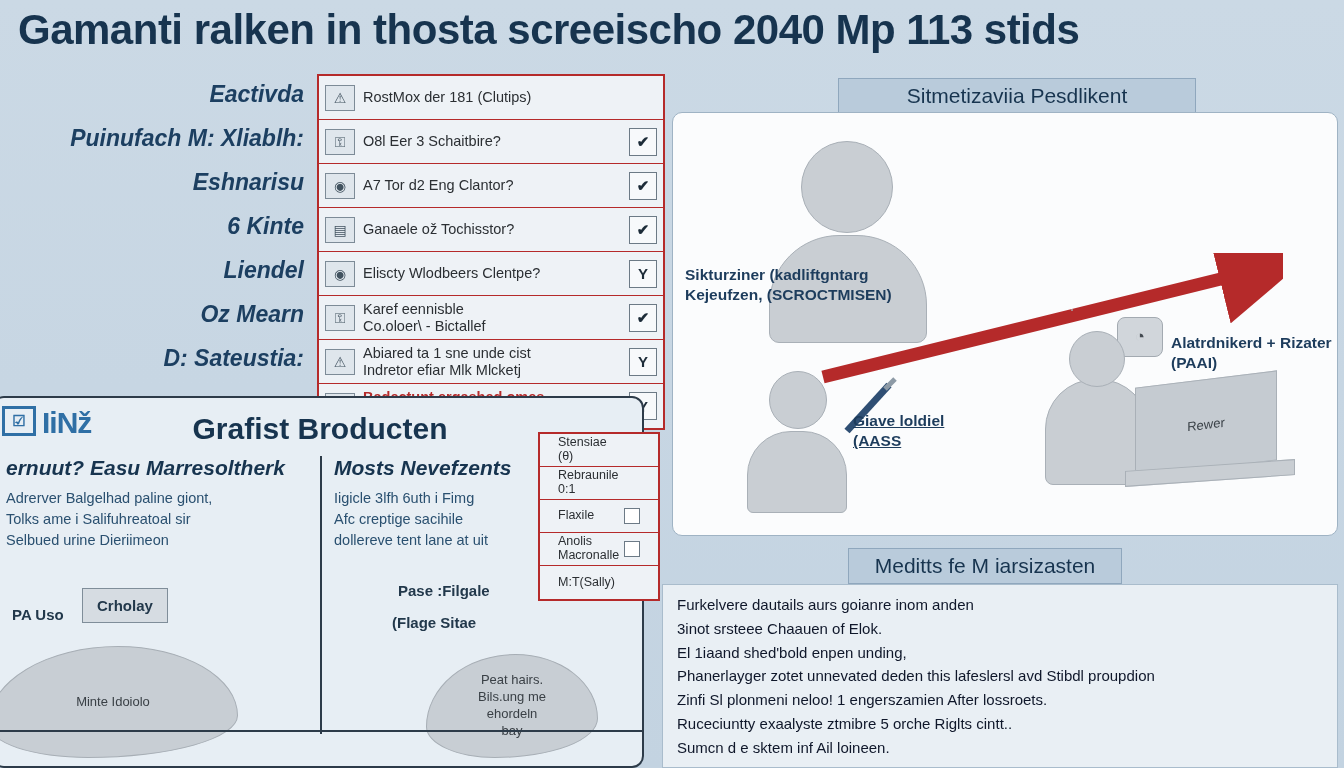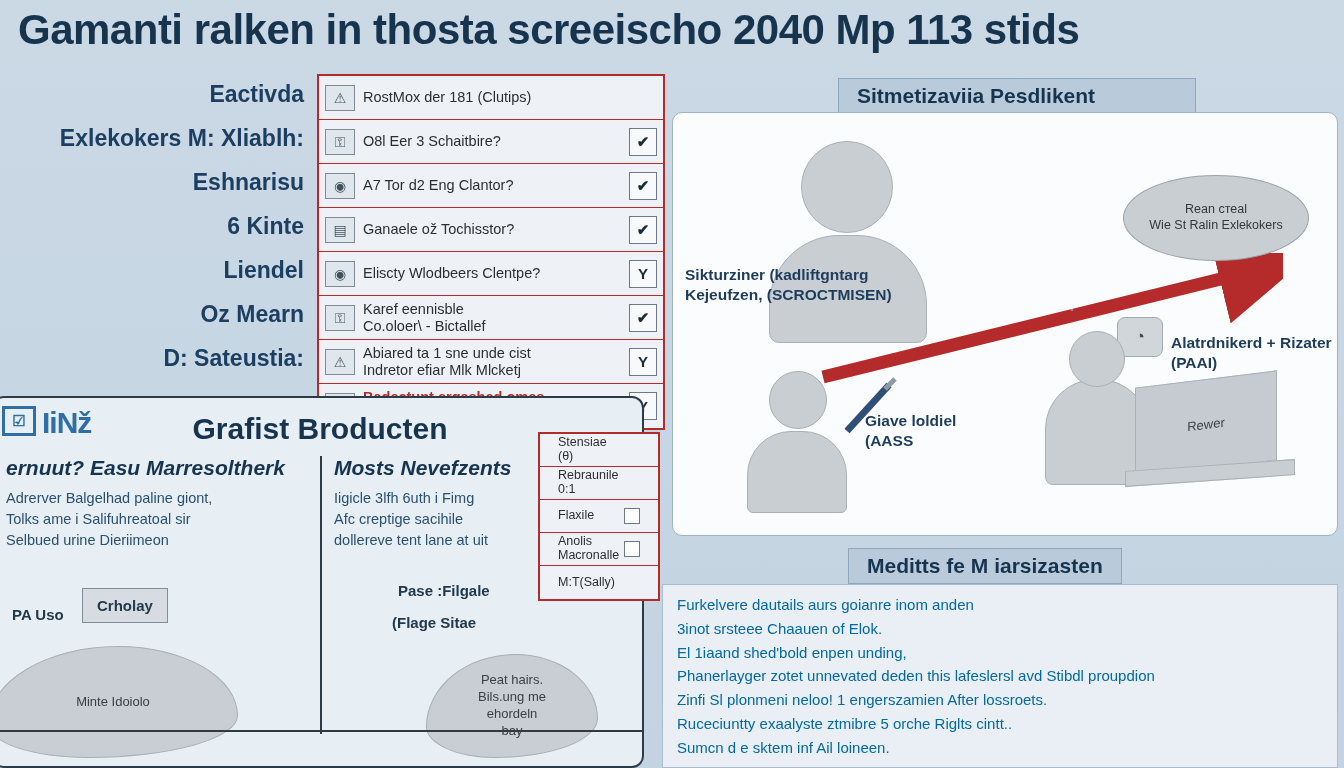--- a/index.html
+++ b/index.html
@@ -29,20 +29,21 @@
     white-space: nowrap;
     overflow: hidden;
   }
 
   
   .left-labels {
     position: absolute;
     left: 0px; top: 72px;
     width: 318px;
     text-align: right;
+    font-style: italic;
   }
   .left-labels .ll {
     font-size: 23px;
     font-weight: bold;
     color: #1c3f61;
     padding-right: 14px;
     height: 44px;
     line-height: 44px;
     white-space: nowrap;
     overflow: hidden;
@@ -95,23 +96,23 @@
     font-weight: bold;
   }
   .check-box.empty { visibility: hidden; }
 
   
   .pill {
     position: absolute;
     background: #b9cbdb;
     border: 1px solid #8fa7bd;
     color: #17344f;
-    font-weight: bold;
+    font-weight: normal;
     font-size: 21px;
-    text-align: left;
+    text-align: center;
     padding: 5px 18px;
     white-space: nowrap;
     overflow: hidden;
   }
   #pill-right-top { left: 838px; top: 78px; width: 358px; }
   #pill-right-mid { left: 848px; top: 548px; width: 274px; }
   #pill-bottom-left { left: 180px; top: 730px; width: 300px; }
 
   
   .diagram {
@@ -182,21 +183,21 @@
     position: absolute;
     left: 662px; top: 584px;
     width: 676px; height: 184px;
     background: #e9eff4;
     border: 1px solid #a9bccc;
     padding: 10px 14px;
   }
   .notes p {
     margin: 0 0 4px 0;
     font-size: 15px;
-    color: #0369a1;
+    color: #0f172a;
     line-height: 1.32;
     white-space: nowrap;
     overflow: hidden;
   }
 
   
   .card {
     position: absolute;
     left: -8px; top: 396px;
     width: 652px; height: 372px;
@@ -298,21 +299,21 @@
 </style>
 </head>
 <body>
 
 <div class="page">
 
   <div class="title">Gamanti ralken in thosta screeischo 2040 Mp 113 stids</div>
 
   <div class="left-labels">
     <div class="ll">Eactivda</div>
-    <div class="ll">Exlekokers M: Xliablh:</div>
+    <div class="ll">Puinufach M: Xliablh:</div>
     <div class="ll">Eshnarisu</div>
     <div class="ll">6 Kinte</div>
     <div class="ll">Liendel</div>
     <div class="ll">Oz Mearn</div>
     <div class="ll">D: Sateustia:</div>
   </div>
 
   <div class="checklist">
     <div class="check-row">
       <span class="check-ico">⚠</span>
@@ -378,34 +379,32 @@
 
     <svg style="position:absolute; left:140px; top:140px;" width="470" height="140">
       <defs>
         <marker id="ah" markerWidth="7" markerHeight="7" refX="2" refY="3.5" orient="auto">
           <polygon points="0,0 7,3.5 0,7" fill="#b52a2a"></polygon>
         </marker>
       </defs>
       <line x1="10" y1="124" x2="432" y2="20" stroke="#b52a2a" stroke-width="13" marker-end="url(#ah)"></line>
     </svg>
 
-    <div class="ellipse" style="left:450px; top:62px; width:186px; height:86px;">Rean стеal
-Wie St Ralin Exlekokers</div>
 
     <div class="badge-circle" style="left:444px; top:204px;">◔</div>
 
     <div class="shape-person-head" style="left:398px; top:196px; width:0; height:0;"></div>
     <div class="shape-person-body" style="left:372px; top:266px; width:104px; height:106px; border-radius:50px 50px 8px 8px;"></div>
     <div class="shape-person-head" style="left:396px; top:218px; width:56px; height:56px;"></div>
     <div class="laptop-screen" style="left:462px; top:266px; width:142px; height:90px; transform: skewY(-7deg);">Rewer</div>
     <div class="laptop-base" style="left:452px; top:352px; width:170px; height:16px; transform: skewY(-4deg);"></div>
 
     <div class="diag-text" style="left:12px; top:152px; width:250px;">Sikturziner (kadliftgntarg
 Kejeufzen, (SCROCTMISEN)</div>
-    <div class="diag-text" style="left:192px; top:298px; width:170px;">Giave loldiel
+    <div class="diag-text" style="left:180px; top:298px; width:170px;text-decoration:underline;">Giave loldiel
 (AASS</div>
     <div class="diag-text" style="left:498px; top:220px; width:180px;">Alatrdnikerd + Rizater
 (PAAI)</div>
   </div>
 
   <div class="notes">
     <p>Furkelvere dautails aurs goianre inom anden</p>
     <p>3inot srsteee Chaauen of Elok.</p>
     <p>El 1iaand shed'bold enpen unding,</p>
     <p>Phanerlayger zotet unnevated deden this lafeslersl avd Stibdl proupdion</p>

